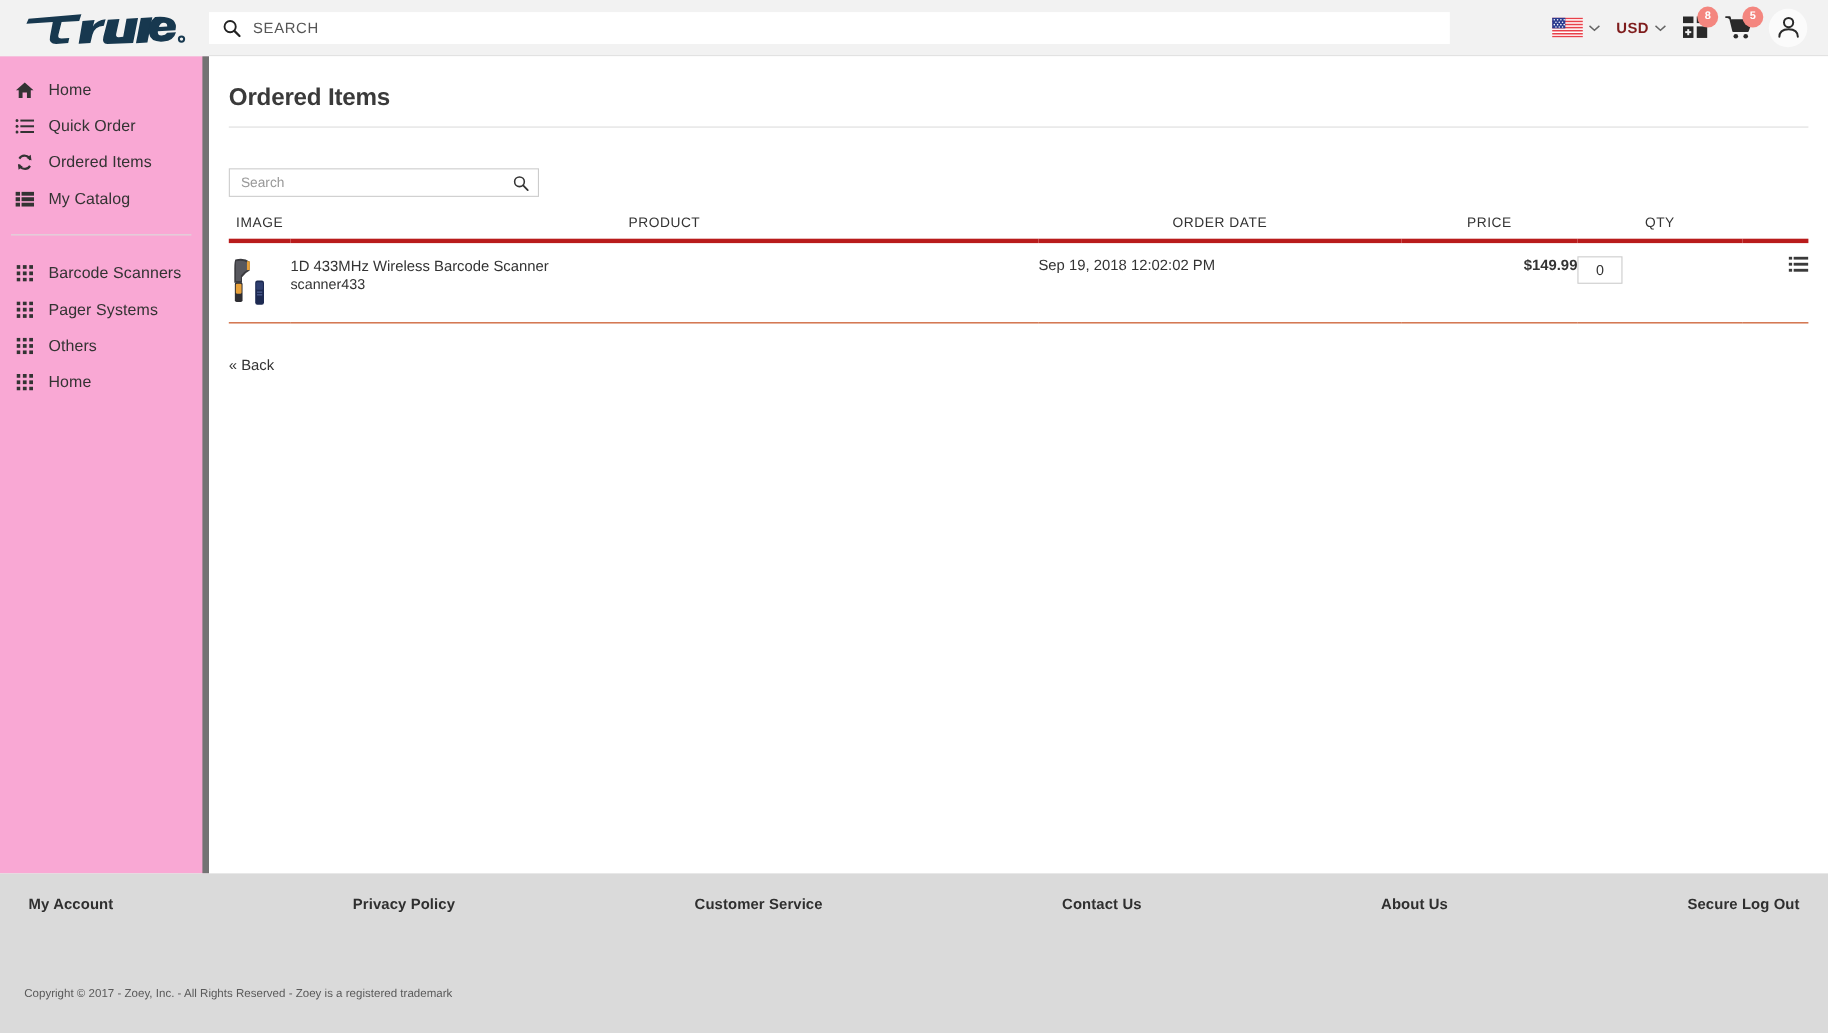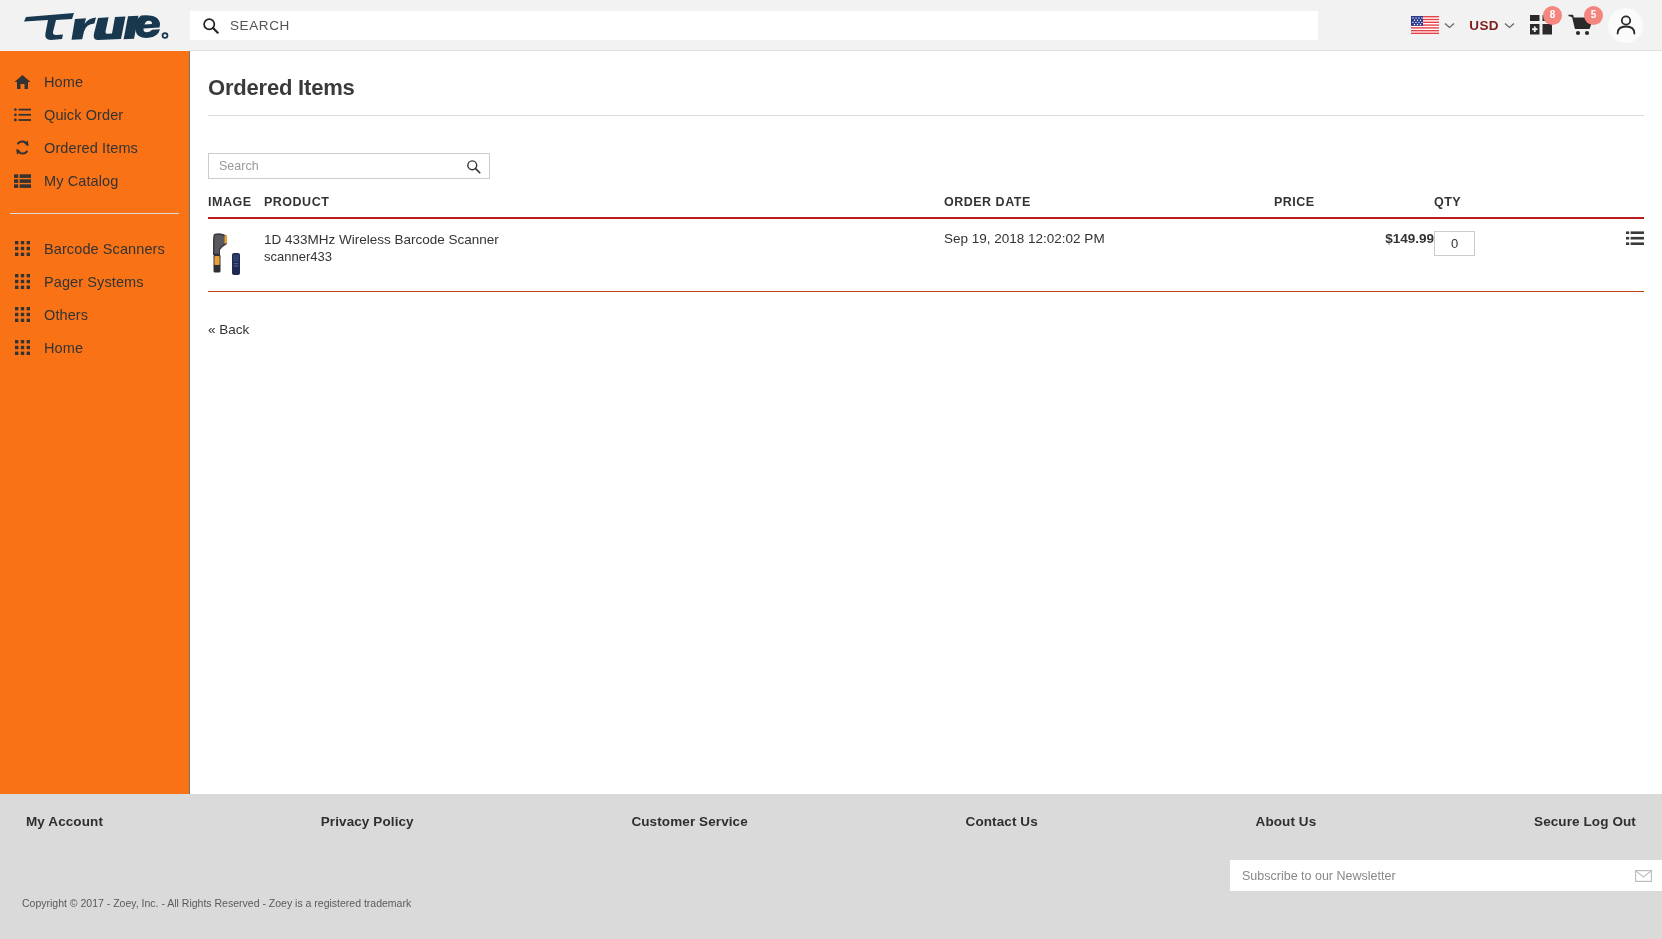--- a/index.html
+++ b/index.html
@@ -71,23 +71,23 @@
     background: #fbfbfb;
     display: flex; align-items: center; justify-content: center;
   }
 
   
   .body-row { flex: 1; display: flex; min-height: 0; }
 
   
   .sidebar {
     width: 190px; min-width: 190px;
-    background: #f97316;
+    background: #f9a8d4;
     padding-top: 14px;
-    border-right: 1px solid #737373;
+    border-right: 6px solid #737373;
   }
   .nav-item {
     display: flex; align-items: center;
     height: 33px;
     padding-left: 12px;
     cursor: pointer;
     color: #333;
   }
   .nav-ico { width: 20px; min-width: 20px; display: flex; align-items: center; justify-content: center; margin-right: 12px; }
   .nav-label { font-size: 14.5px; color: #333; letter-spacing: .1px; }
@@ -116,25 +116,25 @@
   }
   .tbl-search input {
     border: none; outline: none; flex: 1;
     font-family: "Liberation Sans", sans-serif;
     font-size: 12.5px; color: #555;
   }
   .tbl-search input::placeholder { color: #999; }
 
   table.items { width: 100%; border-collapse: collapse; margin-top: 16px; }
   table.items thead th {
-    font-size: 12.5px; font-weight: bold; color: #333;
+    font-size: 12.5px; font-weight: normal; color: #333;
     letter-spacing: .5px;
-    text-align: left;
+    text-align: center;
     padding: 0 0 8px 0;
-    border-bottom: 2px solid #b91c1c;
+    border-bottom: 4px solid #b91c1c;
     vertical-align: bottom;
   }
   th.c-image { width: 56px; }
   th.c-product { }
   th.c-date { width: 330px; }
   th.c-price { width: 160px; text-align: right; padding-right: 8px; }
   th.c-qty { width: 150px; text-align: left; padding-left: 6px; margin-top: 45px; }
   th.c-act { width: 60px; }
 
   table.items tbody td {
@@ -523,23 +523,16 @@
     <div class="footer-links">
       <a class="footer-link">My Account</a>
       <a class="footer-link">Privacy Policy</a>
       <a class="footer-link">Customer Service</a>
       <a class="footer-link">Contact Us</a>
       <a class="footer-link">About Us</a>
       <a class="footer-link">Secure Log Out</a>
     </div>
     <div class="footer-bottom">
       <div class="copyright">Copyright © 2017 - Zoey, Inc. - All Rights Reserved - Zoey is a registered trademark</div>
-      <div class="newsletter">
-        <input type="text" placeholder="Subscribe to our Newsletter" style="">
-        <svg width="17" height="12" viewBox="0 0 17 12">
-          <rect x="0.6" y="0.6" width="15.8" height="10.8" fill="none" stroke="#bdbdbd" stroke-width="1.2"></rect>
-          <polyline points="0.6,0.6 8.5,7 16.4,0.6" fill="none" stroke="#bdbdbd" stroke-width="1.2"></polyline>
-        </svg>
-      </div>
     </div>
   </div>
 
 </div>
 
 </body></html>

